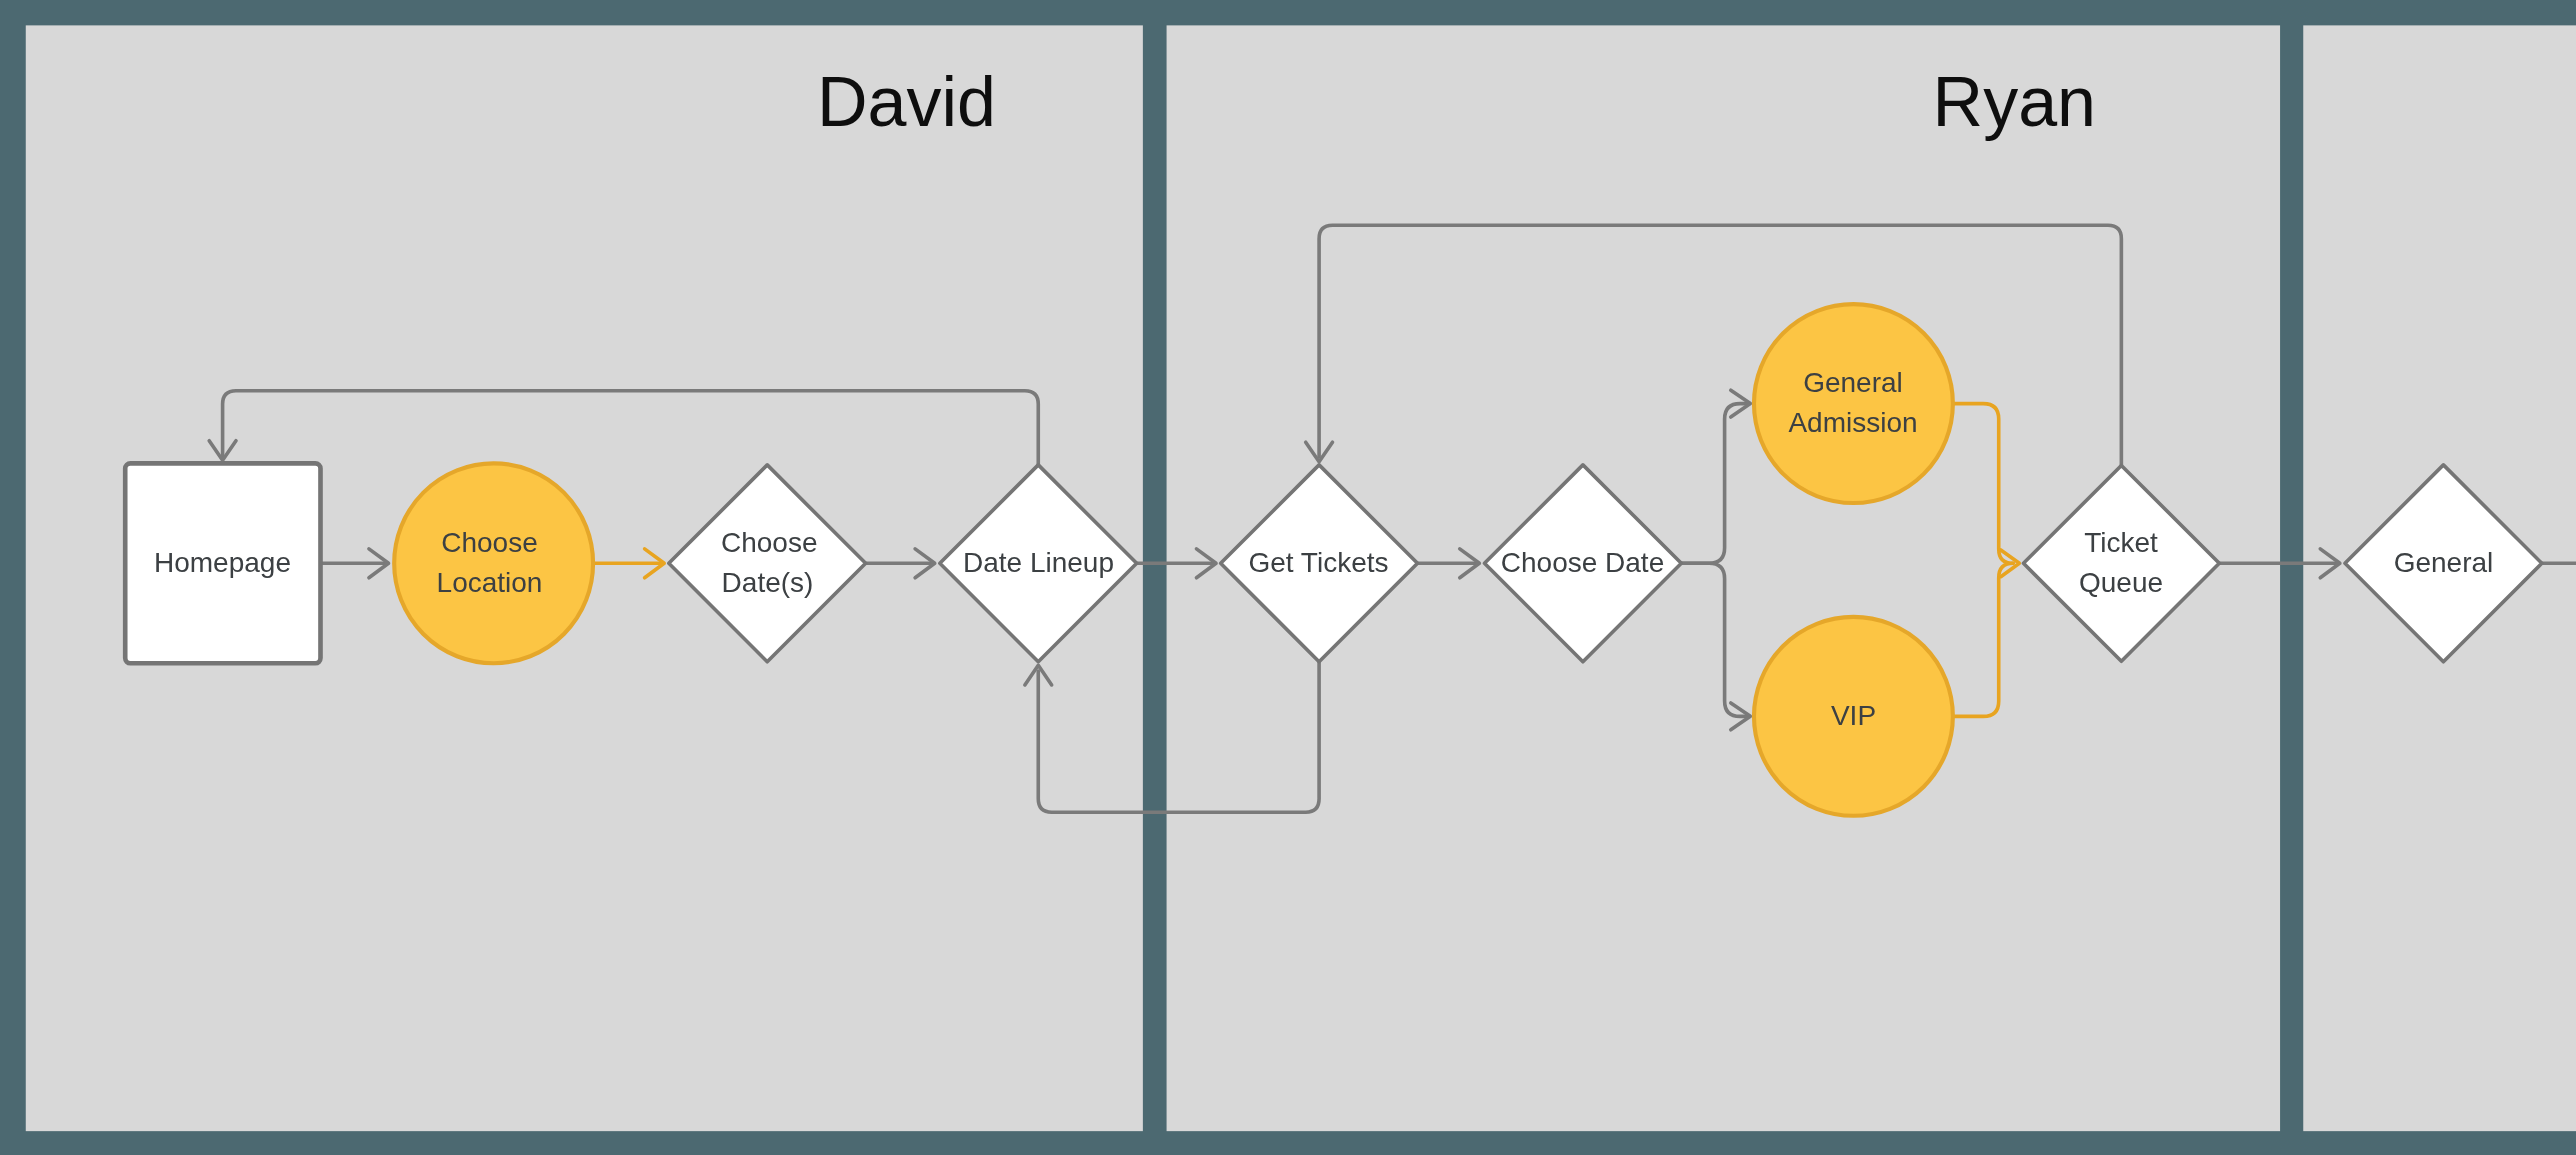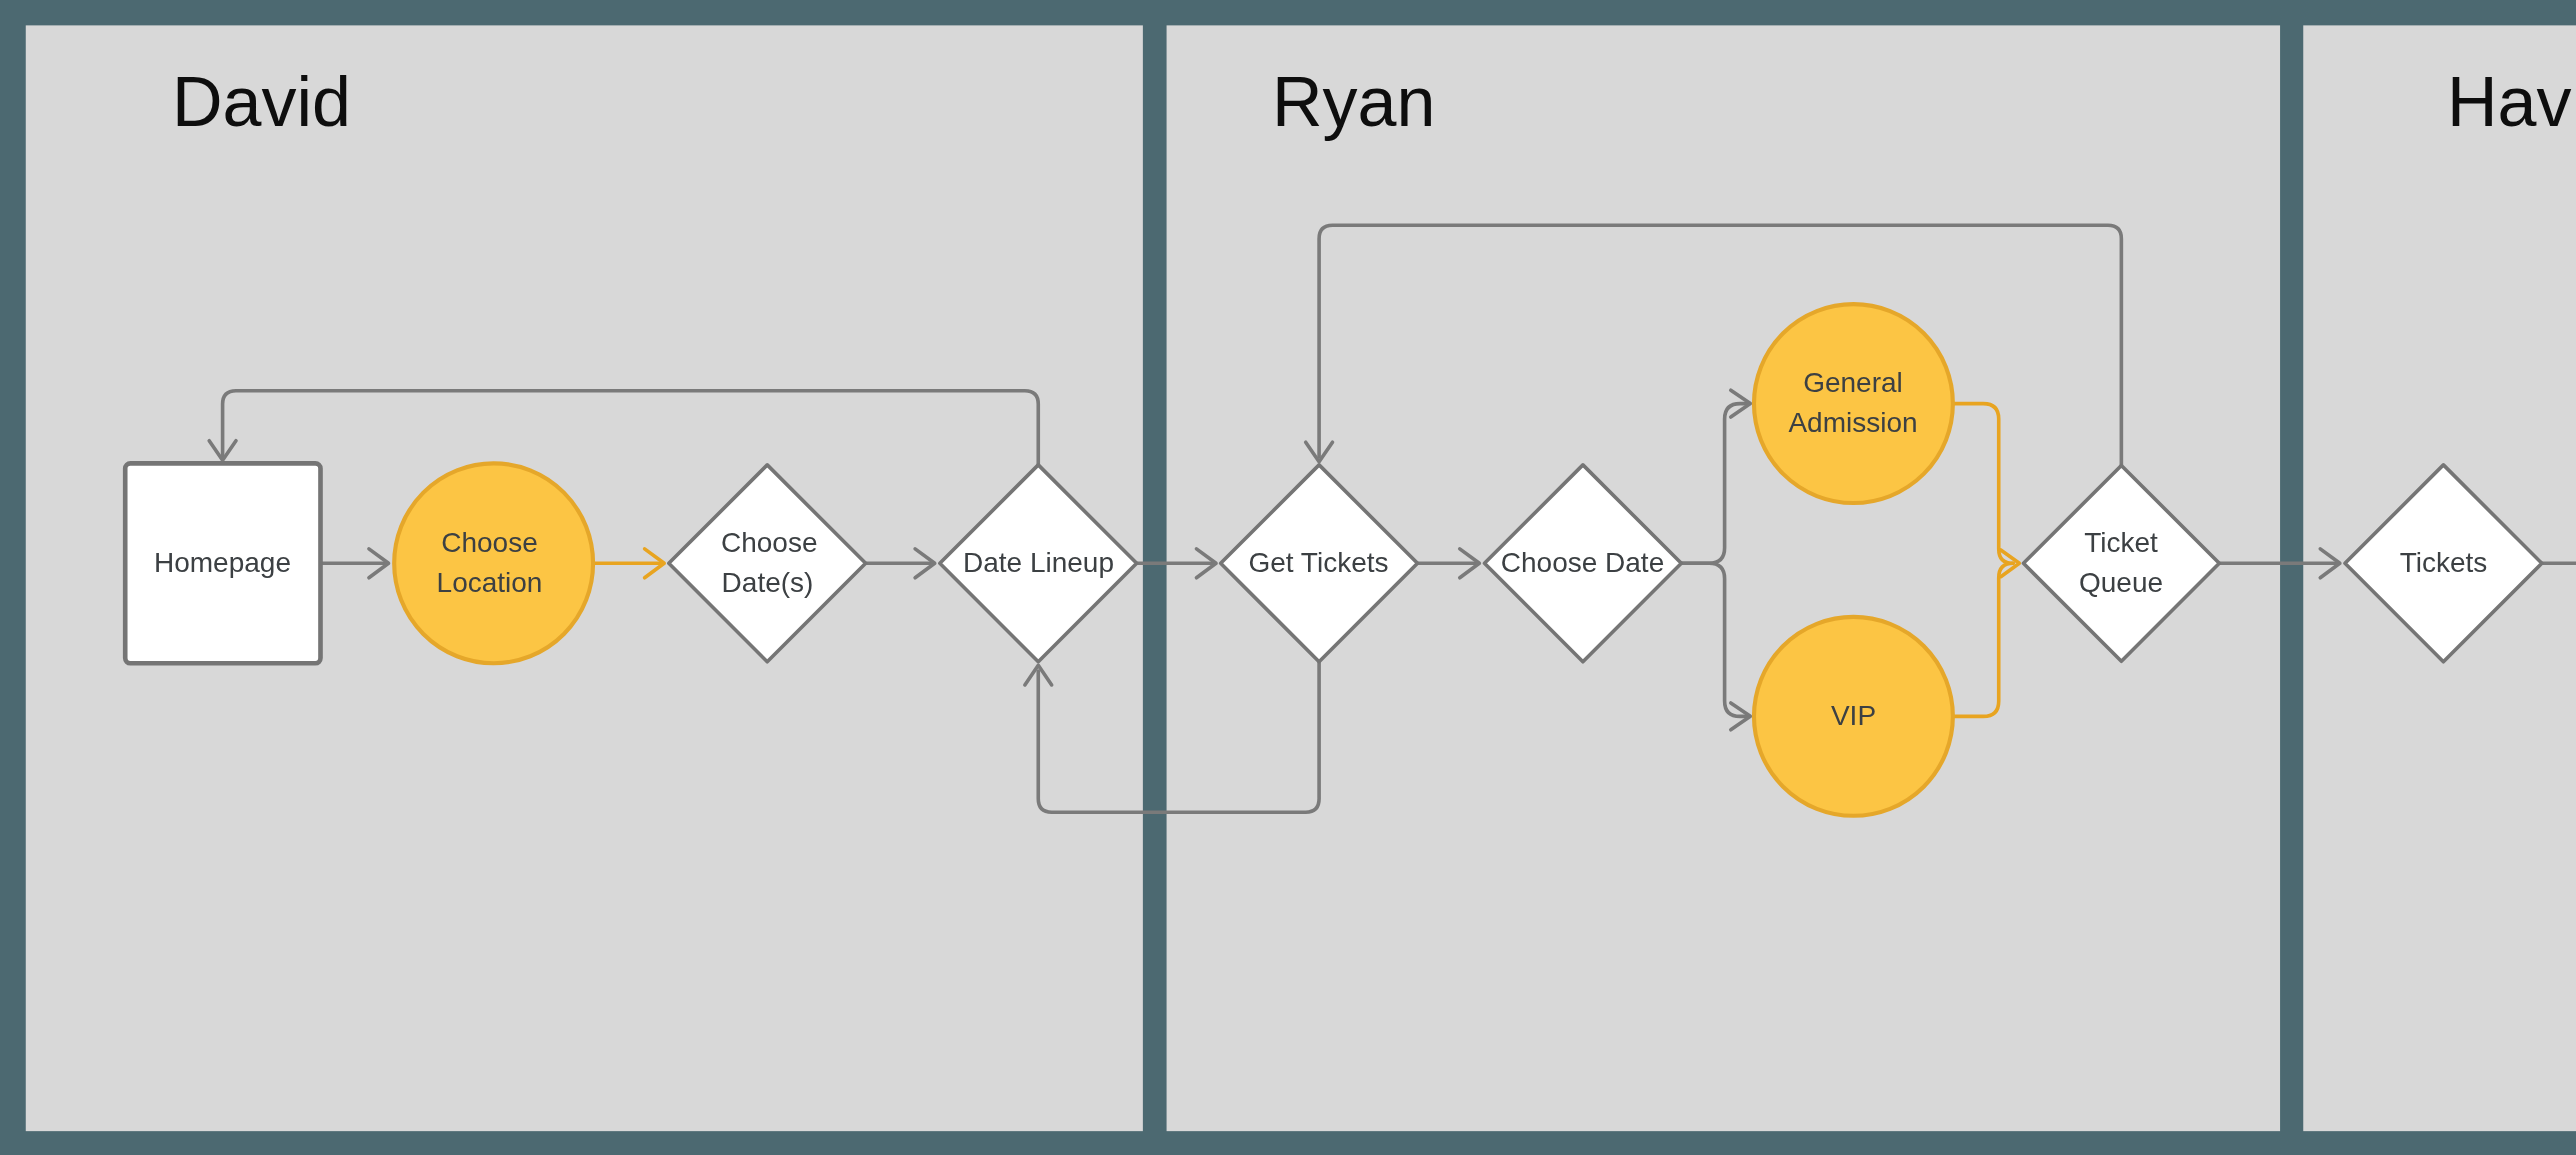--- a/index.html
+++ b/index.html
@@ -20,21 +20,21 @@
     display: block;
   }
 
   .section-title {
     position: absolute;
     width: 824px;
     top: 62px;
     font-size: 70px;
     line-height: 1.15;
     color: #0E0E0E;
-    text-align: left;
+    text-align: right;
     letter-spacing: 0px;
     z-index: 3;
   }
 
   .nlabel {
     position: absolute;
     transform: translateY(-50%);
     text-align: center;
     font-size: 28px;
     line-height: 1.42;
@@ -172,14 +172,14 @@
 
 <div class="nlabel" style="left:145px;  top:563px; width:155px;">Homepage</div>
 <div class="nlabel" style="left:397px;  top:563px; width:185px;">Choose Location</div>
 <div class="nlabel" style="left:721px; top:563px; width:93px;">Choose Date(s)</div>
 <div class="nlabel" style="left:956px; top:563px; width:165px;">Date Lineup</div>
 <div class="nlabel" style="left:1236px; top:563px; width:165px;text-align:center;">Get Tickets</div>
 <div class="nlabel" style="left:1495px; top:563px; width:175px;">Choose Date</div>
 <div class="nlabel" style="left:1745px; top:403px;  width:216px;">General Admission</div>
 <div class="nlabel" style="left:1802px; top:716px; width:103px;">VIP</div>
 <div class="nlabel" style="left:2077px; top:563px; width:88px;">Ticket Queue</div>
-<div class="nlabel" style="left:2366px; top:563px; width:155px;">Tickets</div>
+<div class="nlabel" style="left:2366px; top:563px; width:155px;">General</div>
 
 
 </body></html>

